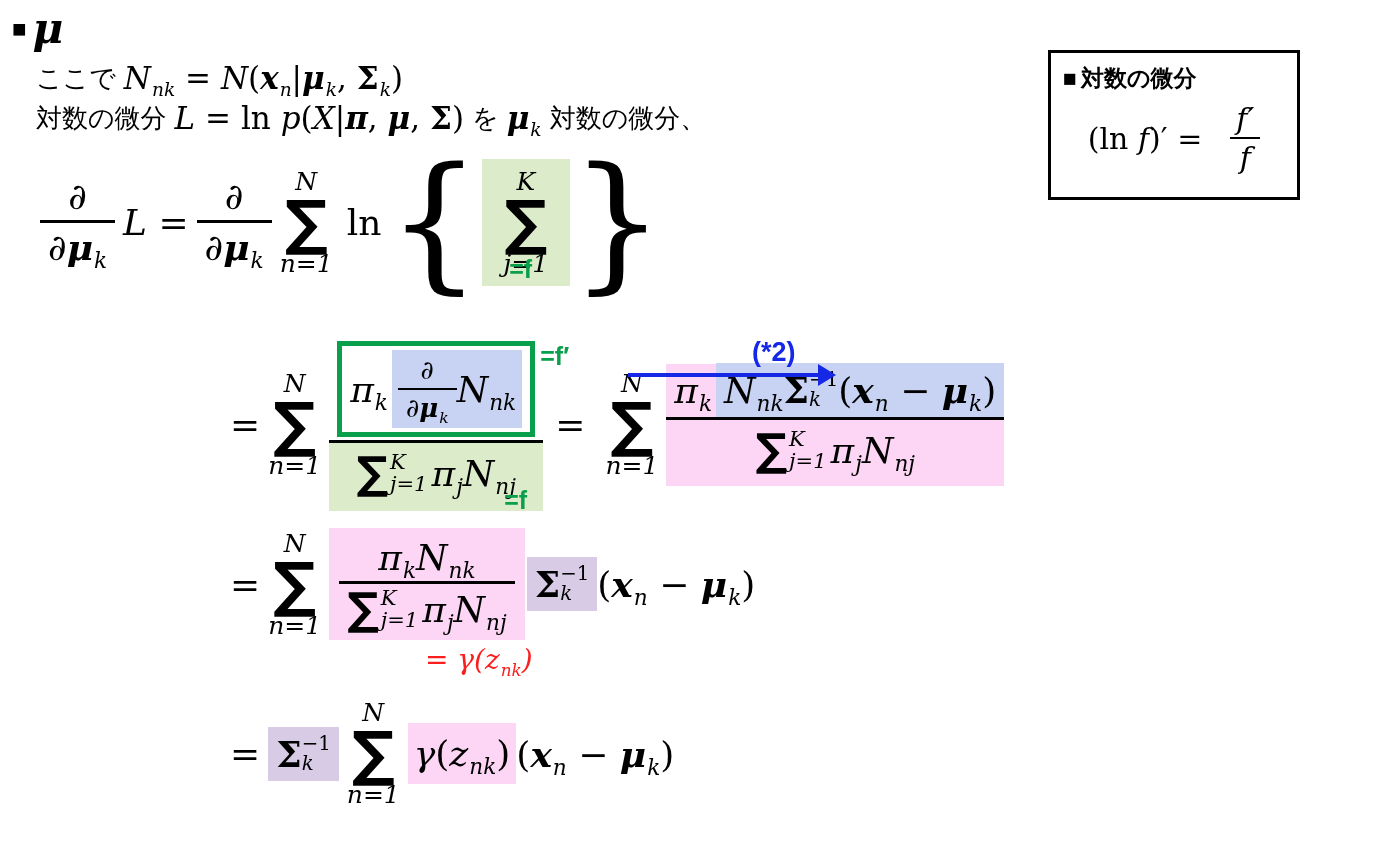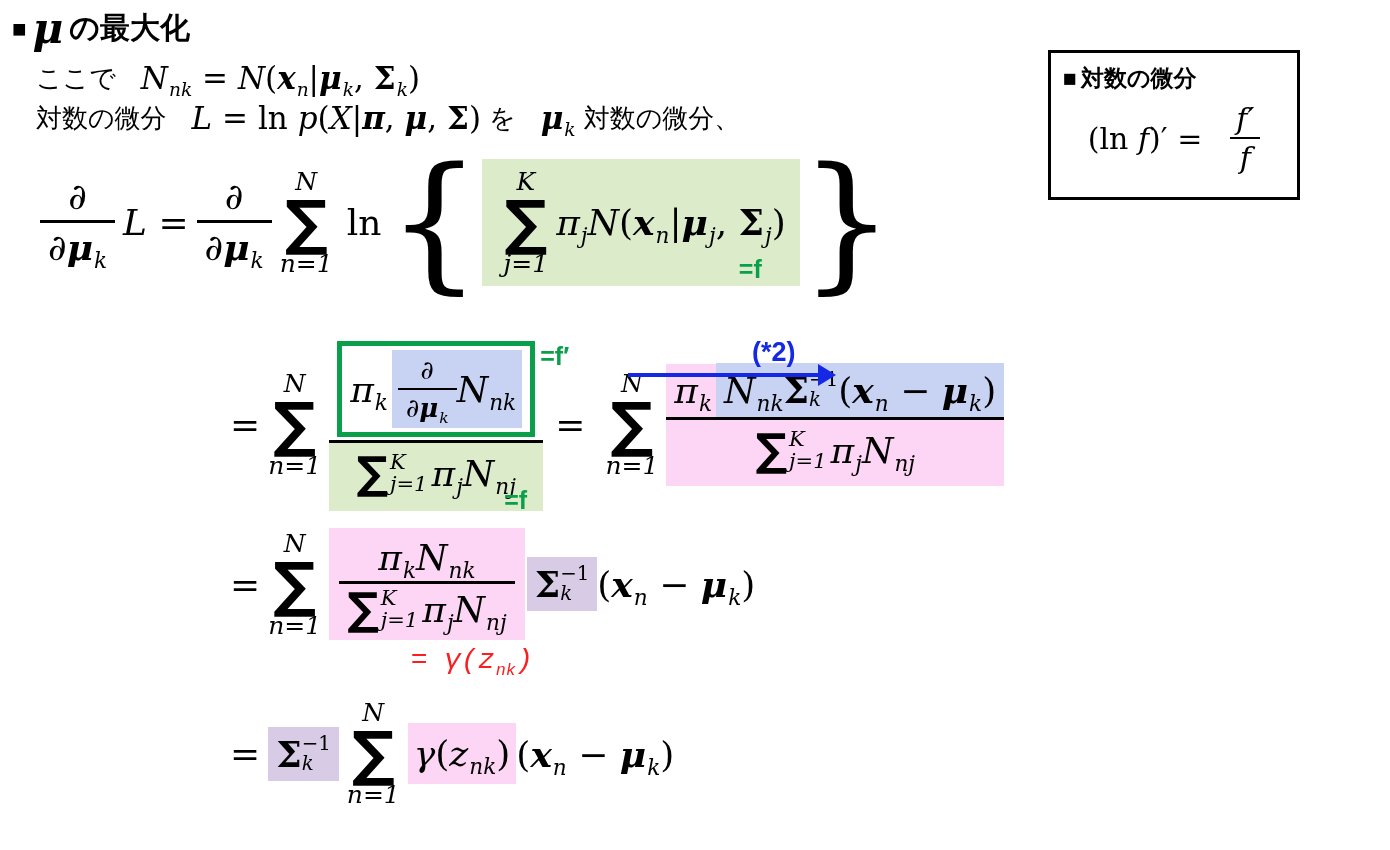--- a/index.html
+++ b/index.html
@@ -49,58 +49,57 @@
   .lab-blue  { color:#1428e6; font-family:"Liberation Sans",sans-serif; font-size:27px; font-weight:bold; white-space:nowrap; }
   .lab-red   { color:#fa1e1e; font-family:"DejaVu Serif",serif; font-style:italic; font-size:28px; white-space:nowrap; }
 
   
   .title-row { position:absolute; left:12px; top:4px; display:flex; align-items:center; gap:6px; }
   .title-row .bullet { font-size:24px; }
   .title-row .mu    { font-family:"DejaVu Serif",serif; font-size:42px; font-weight:bold; font-style:italic; }
   .title-row .rest  { font-size:30px; font-weight:bold; }
 
   .intro { position:absolute; display:flex; align-items:center; gap:8px; font-size:26px; }
-  .intro .im { font-family:"DejaVu Serif",serif; font-size:31px;margin-left:17px; }
+  .intro .im { font-family:"DejaVu Serif",serif; font-size:31px; }
 
   .sidebox { position:absolute; left:1048px; top:50px; width:252px; height:150px; border:3px solid #000; box-sizing:border-box; padding:10px 12px; }
   .sidebox .sb-title { display:flex; align-items:center; gap:4px; font-size:23px; font-weight:bold; }
   .sidebox .sb-formula { display:flex; align-items:center; justify-content:center; gap:28px; margin-top:6px;
                          font-family:"DejaVu Serif",serif; font-size:30px; }
   .sidebox .frac > .num, .sidebox .frac > .den { padding:1px 6px; }
   .sidebox .fbar { height:2px; }
 
   .eq { position:absolute; display:flex; align-items:center; }
 
   #eq1 { left:40px;  top:152px; }
   #eq2 { left:230px; top:338px; }
   #eq3 { left:230px; top:528px; }
   #eq4 { left:230px; top:700px; }
 
   .greenwrap { position:relative; display:inline-flex; align-items:center; padding:10px 14px; }
   .eqf-br   { position:absolute; right:38px; bottom:2px; }
   .eqf-den  { position:absolute; right:16px; bottom:-4px; }
   .fp-lab   { position:absolute; left:calc(100% + 10px); top:-4px; }
-  .red-lab  { position:absolute; right:-8px; bottom:-36px;font-family:Liberation Mono, monospace; }
+  .red-lab  { position:absolute; right:-8px; bottom:-36px; }
 
   .arrow-line { position:absolute; left:628px; top:373px; width:192px; height:4px; background:#1428e6; }
   .arrow-head { position:absolute; left:818px; top:364px; width:0; height:0;
                 border-left:18px solid #1428e6; border-top:11px solid transparent; border-bottom:11px solid transparent; }
   .star2 { position:absolute; left:752px; top:337px; }
 
   .den-stretch { align-self:stretch; }
 </style>
 </head>
 <body>
 
 <div class="slide">
 
   <div class="title-row">
     <span class="bullet">■</span>
     <span class="mu">μ</span>
-    <span class="rest">の最大化</span>
   </div>
 
   <div class="intro" style="left:36px; top:60px;">
     <span>ここで</span>
     <span class="im t"><span class="it">N</span><sub>nk</sub> <span>=</span> <span class="it">N</span><span>(</span><span class="bi">x</span><sub>n</sub><span>|</span><span class="bi">μ</span><sub>k</sub><span>,</span> <span class="b">Σ</span><sub>k</sub><span>)</span></span>
   </div>
 
   <div class="intro" style="left:36px; top:100px;">
     <span>対数の微分</span>
     <span class="im t"><span class="it">L</span> <span>=</span> <span class="rm">ln</span> <span class="it">p</span><span>(</span><span class="it">X</span><span>|</span><span class="bi">π</span><span>,</span> <span class="bi">μ</span><span>,</span> <span class="b">Σ</span><span>)</span></span>
@@ -154,21 +153,20 @@
       <span class="lim it">n=1</span>
     </span>
     <span class="rm t" style="margin:0 6px;">ln</span>
     <span class="brace">{</span>
     <span class="greenwrap hl-green">
       <span class="bigsum">
         <span class="lim it">K</span>
         <span class="sg">∑</span>
         <span class="lim it">j=1</span>
       </span>
-      <span class="t"><span class="it">π</span><sub>j</sub><span class="it">N</span><span>(</span><span class="bi">x</span><sub>n</sub><span>|</span><span class="bi">μ</span><sub>j</sub><span>,</span> <span class="b">Σ</span><sub>j</sub><span>)</span></span>
       <span class="lab-green eqf-br">=f</span>
     </span>
     <span class="brace">}</span>
   </div>
 
   <div class="eq m" id="eq2">
     <span class="t">=</span>
     <span class="bigsum">
       <span class="lim it">N</span>
       <span class="sg">∑</span>

